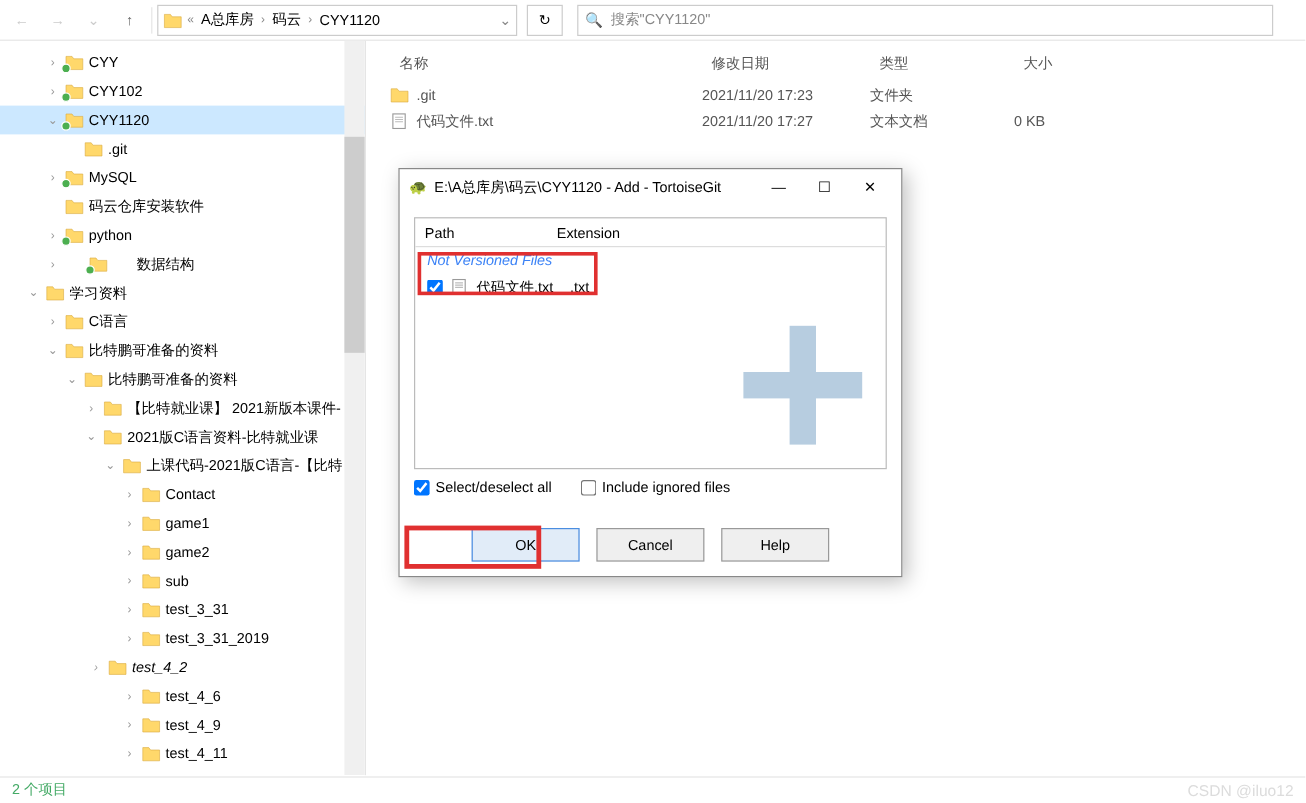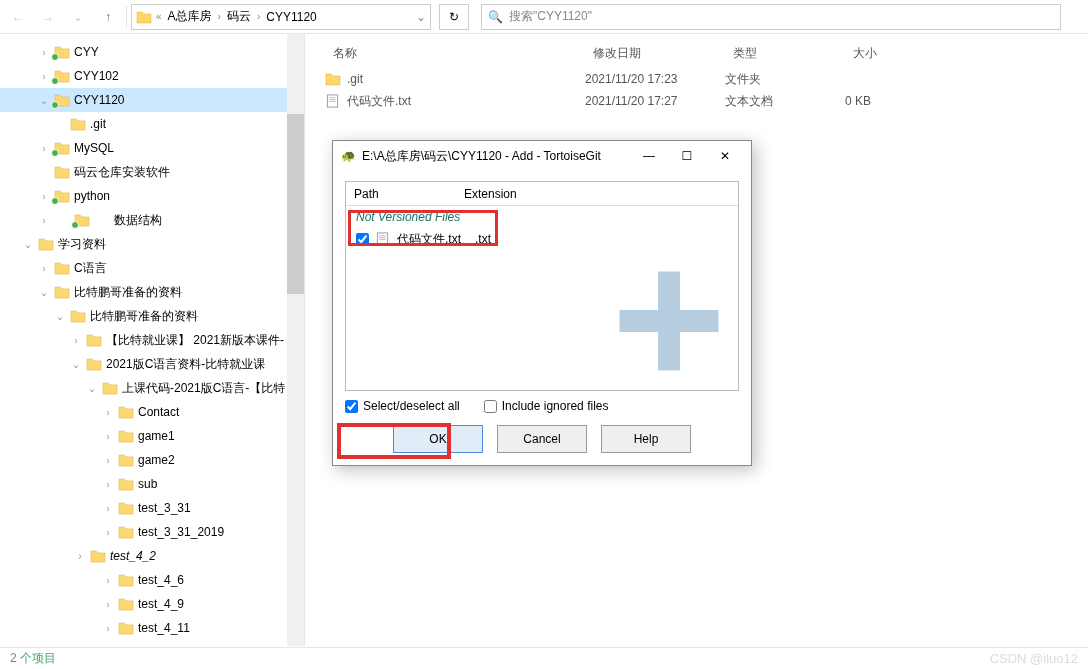--- a/index.html
+++ b/index.html
@@ -52,29 +52,29 @@
 .dialog { position: absolute; left: 332px; top: 140px; width: 420px; background: #fff; border: 1px solid #888; box-shadow: 4px 4px 16px rgba(0,0,0,0.25); }
 .dlg-title { height: 30px; display: flex; align-items: center; padding: 0 8px; gap: 6px; }
 .dlg-title .title-text { flex: 1; white-space: nowrap; overflow: hidden; }
 .dlg-title .title-btns { display: flex; gap: 2px; }
 .dlg-title .tbtn { width: 36px; height: 22px; display: flex; align-items: center; justify-content: center; }
 .dlg-body { padding: 10px 12px 12px 12px; }
 .list-panel { border: 1px solid #bbb; background: #fff; height: 210px; position: relative; overflow: hidden; }
 .list-head { display: flex; height: 24px; align-items: center; border-bottom: 1px solid #ddd; }
 .list-head .lh-path { flex: 0 0 110px; padding-left: 8px; }
 .list-head .lh-ext { flex: 1; padding-left: 8px; }
-.group-row { padding: 4px 10px; color: #0f766e; font-style: italic; }
+.group-row { padding: 4px 10px; color: #3b82f6; font-style: italic; }
 .list-row { display: flex; align-items: center; height: 22px; padding-left: 10px; gap: 6px; }
 .highlight-row { position: absolute; border: 3px solid #e03030; }
 .hl-file { top: 28px; left: 2px; width: 150px; height: 36px; }
 .plus-bg { position: absolute; right: 14px; bottom: 14px; width: 110px; height: 110px; }
 .chk-row { display: flex; align-items: center; gap: 24px; margin-top: 8px; }
 .chk-row label { display: flex; align-items: center; gap: 5px; }
 .dlg-buttons { display: flex; justify-content: center; gap: 14px; margin-top: 12px; }
-.dlg-btn { width: 90px; height: 28px; border: 1px solid #999; background: #efefef; display: flex; align-items: center; justify-content: center; }
+.dlg-btn { width: 90px; height: 28px; border: 1px solid #999; background: #efefef; display: flex; align-items: center; justify-content: center; margin-top: 15px; }
 .dlg-btn.primary { background: #e1ecf8; border-color: #4a8de0; }
 .hl-ok { position: absolute; left: 116px; bottom: 6px; width: 114px; height: 36px; border: 4px solid #e03030; }
 
 input[type=checkbox] { width: 13px; height: 13px; }
 </style>
 </head>
 <body>
 
 <svg width="0" height="0" style="position:absolute">
   <defs>

